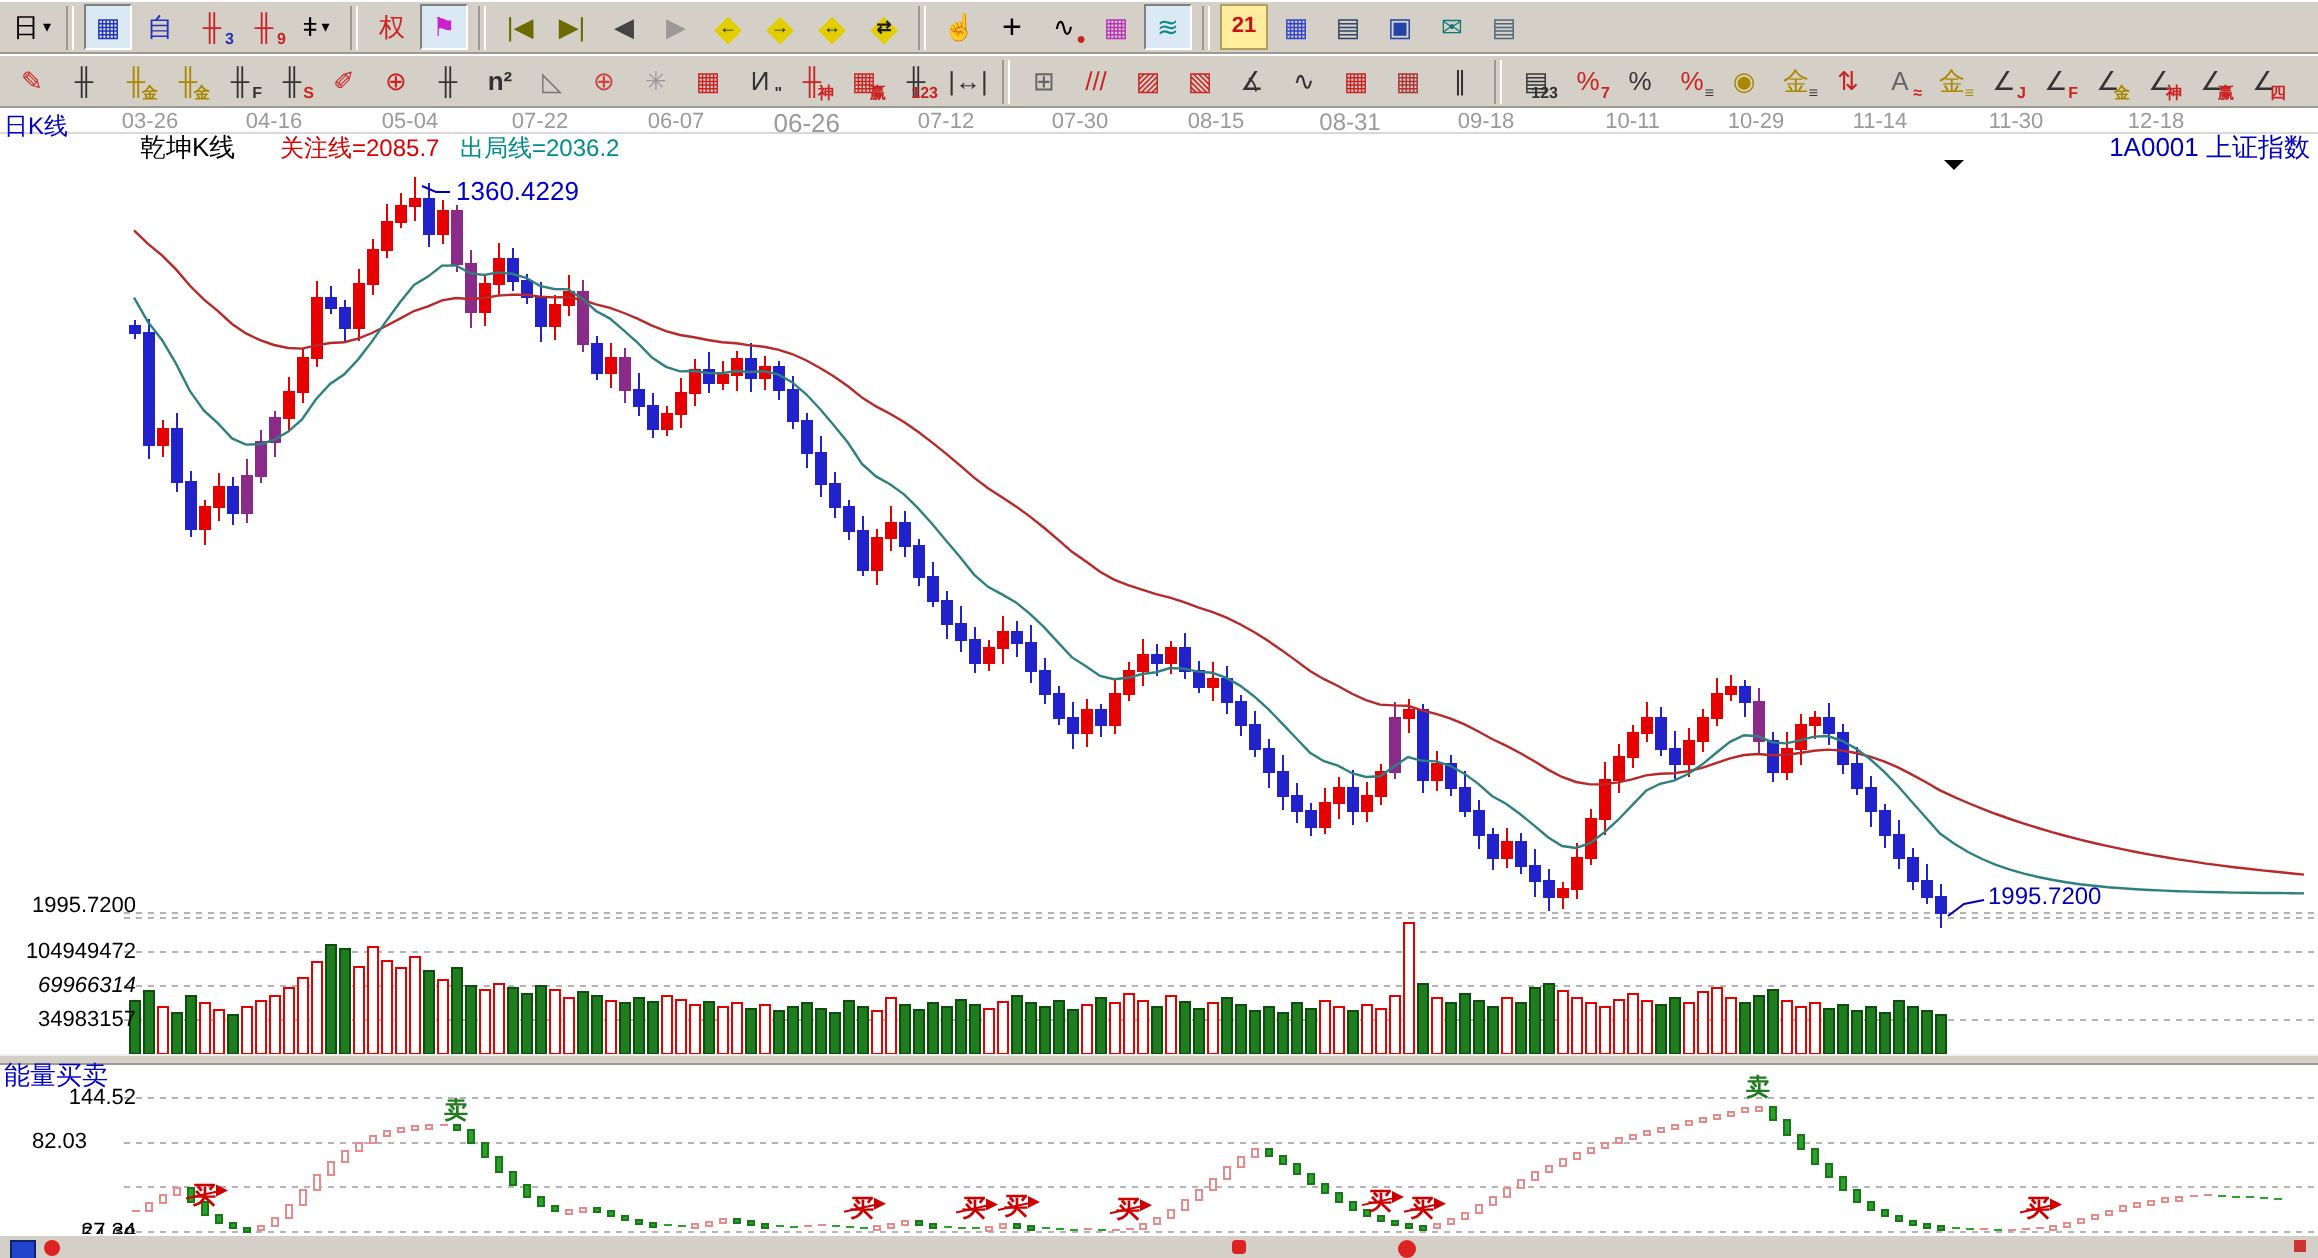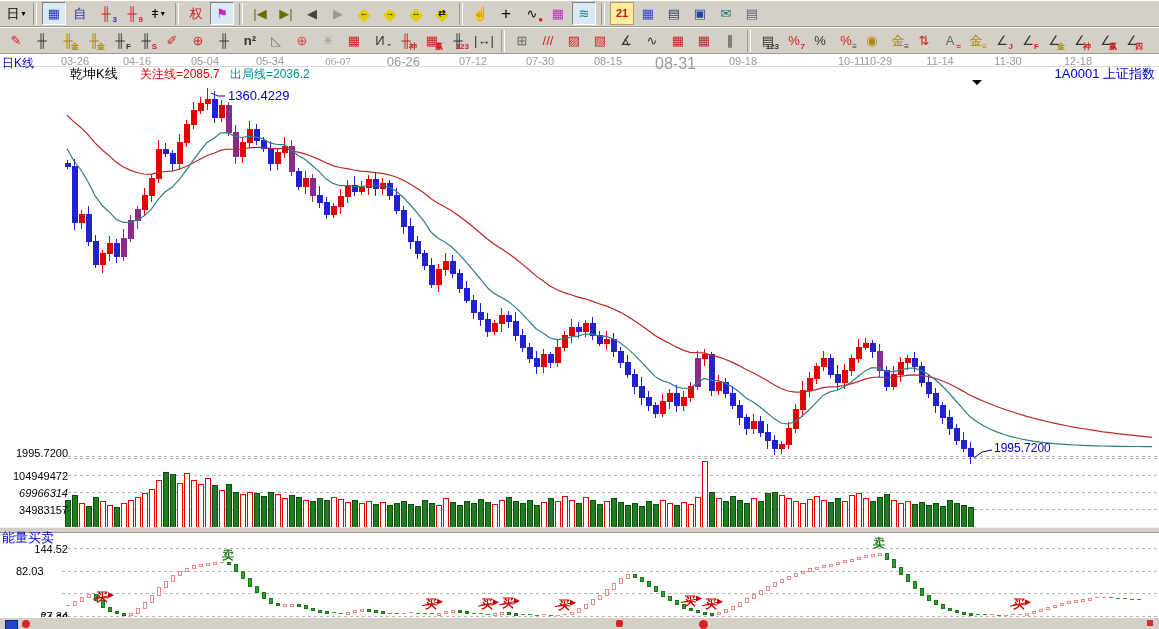--- a/index.html
+++ b/index.html
@@ -896,29 +896,29 @@
 <div id="osc-scale">
     <span class="lbl" style="left: 0px; top: 542.998px; width: 68px; text-align: right; font-size: 11px; color: rgb(0, 0, 0);">144.52</span>
     <span class="lbl" style="left: 16px; top: 565.329px; width: 68px; font-size: 11px; color: rgb(0, 0, 0);">82.03</span>
     <span class="lbl" style="left: 0px; top: 587.669px; width: 68px; text-align: right; font-size: 11px; color: rgb(0, 0, 0); margin-top: 24px;">54.68</span>
     <span class="lbl" style="left: 0px; top: 610px; width: 68px; text-align: right; font-size: 11px; color: rgb(0, 0, 0);">27.34</span>
   </div>
 <div id="date-axis">
     <span class="lbl" style="left: 55px; top: 55px; width: 40px; text-align: center; font-size: 11px; color: rgb(154, 154, 154);">03-26</span>
     <span class="lbl" style="left: 117px; top: 55px; width: 40px; text-align: center; font-size: 11px; color: rgb(154, 154, 154);">04-16</span>
     <span class="lbl" style="left: 185px; top: 55px; width: 40px; text-align: center; font-size: 11px; color: rgb(154, 154, 154);">05-04</span>
-    <span class="lbl" style="left: 250px; top: 55px; width: 40px; text-align: center; font-size: 11px; color: rgb(154, 154, 154);">05-34</span>
-    <span class="lbl" style="left: 318px; top: 55px; width: 40px; text-align: center; font-size: 11px; color: rgb(154, 154, 154); font-family: Liberation Serif, serif;">06-07</span>
+    <span class="lbl" style="left: 250px; top: 55px; width: 40px; text-align: center; font-size: 11px; color: rgb(154, 154, 154);">07-22</span>
+    <span class="lbl" style="left: 318px; top: 55px; width: 40px; text-align: center; font-size: 11px; color: rgb(154, 154, 154);">06-07</span>
     <span class="lbl" style="left: 380px; top: 55px; width: 40px; text-align: right; font-size: 13px; color: rgb(154, 154, 154);">06-26</span>
     <span class="lbl" style="left: 453px; top: 55px; width: 40px; text-align: center; font-size: 11px; color: rgb(154, 154, 154);">07-12</span>
     <span class="lbl" style="left: 520px; top: 55px; width: 40px; text-align: center; font-size: 11px; color: rgb(154, 154, 154);">07-30</span>
     <span class="lbl" style="left: 588px; top: 55px; width: 40px; text-align: center; font-size: 11px; color: rgb(154, 154, 154);">08-15</span>
-    <span class="lbl" style="left: 655px; top: 55px; width: 40px; text-align: center; font-size: 16px; color: rgb(154, 154, 154);">08-31</span>
+    <span class="lbl" style="left: 655px; top: 55px; width: 40px; text-align: center; font-size: 12px; color: rgb(154, 154, 154);">08-31</span>
     <span class="lbl" style="left: 723px; top: 55px; width: 40px; text-align: center; font-size: 11px; color: rgb(154, 154, 154);">09-18</span>
-    <span class="lbl" style="left: 790px; top: 55px; width: 40px; text-align: left; font-size: 11px; color: rgb(154, 154, 154); margin-left: 48px;">10-11</span>
+    <span class="lbl" style="left: 790px; top: 55px; width: 40px; text-align: right; font-size: 11px; color: rgb(154, 154, 154);">10-11</span>
     <span class="lbl" style="left: 858px; top: 55px; width: 40px; text-align: center; font-size: 11px; color: rgb(154, 154, 154);">10-29</span>
     <span class="lbl" style="left: 920px; top: 55px; width: 40px; text-align: center; font-size: 11px; color: rgb(154, 154, 154);">11-14</span>
     <span class="lbl" style="left: 988px; top: 55px; width: 40px; text-align: center; font-size: 11px; color: rgb(154, 154, 154);">11-30</span>
     <span class="lbl" style="left: 1058px; top: 55px; width: 40px; text-align: center; font-size: 11px; color: rgb(154, 154, 154);">12-18</span>
   </div>
 
 <div id="statusbar">
   <span class="sic" style="left:5px;width:11px;height:8px;background:#2244cc;border:1px solid #112266"></span>
   <span class="sic" style="left:22px;width:8px;height:8px;background:#dd2222;border-radius:50%"></span>
   <span class="sic" style="left:616px;width:7px;height:7px;background:#dd2222;border-radius:2px"></span>

